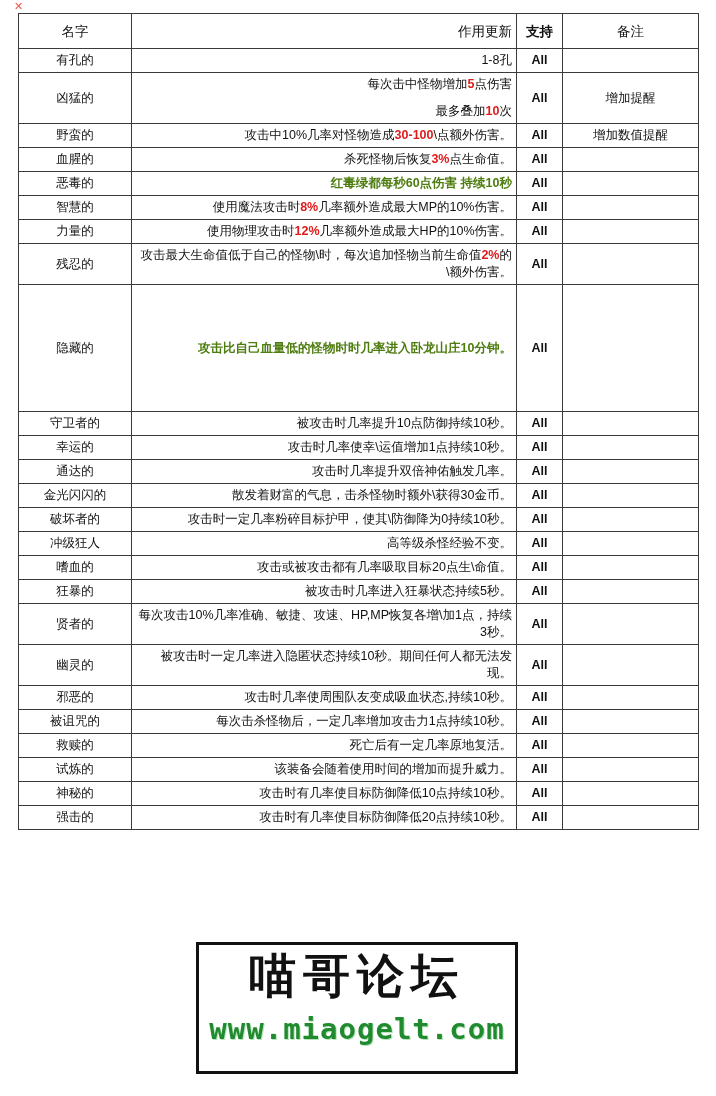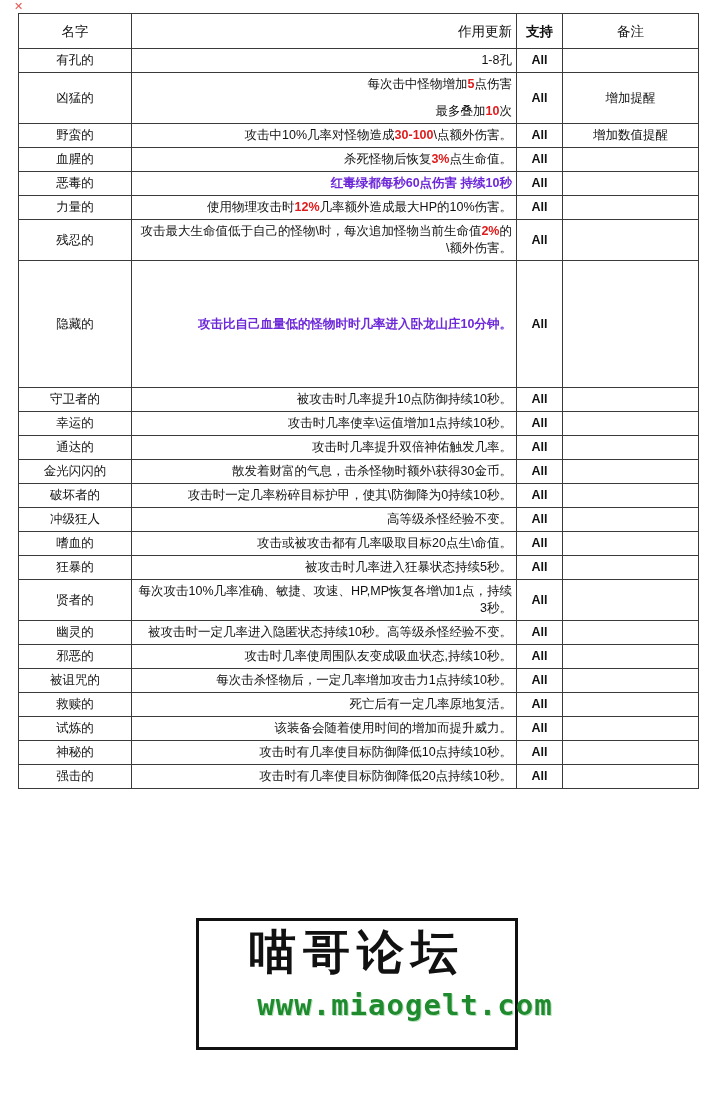--- a/index.html
+++ b/index.html
@@ -67,32 +67,32 @@
     font-size: 12.5px;
   }
   tr.header td {
     text-align: center;
     font-size: 13.5px;
     height: 28px;
   }
   tr.header td.effect { text-align: right; padding-left: 6px; }
 
   .red { color: #e01b1b; font-weight: bold; }
-  .redtext { color: #6d28d9; font-weight: bold; }
+  .redtext { color: #4d7c0f; font-weight: bold; }
   .nm-red { color: #e01b1b; }
   .note-red { color: #e01b1b; }
 
   .line { display: block; }
   .gap { height: 10px; display: block; }
 
   
   .watermark {
     position: absolute;
     left: 196px;
-    top: 918px;
+    top: 942px;
     width: 322px;
     height: 98px;
     pointer-events: none;
   }
   .wm-box {
     position: absolute;
     left: 0; top: 0;
     width: 322px;
     height: 132px;
     border: 3px solid #111;
@@ -118,21 +118,20 @@
     top: 70px;
     width: 322px;
     text-align: center;
     font-size: 29px;
     font-weight: bold;
     color: #1f8a2e;
     font-family: "DejaVu Sans Mono", monospace;
     letter-spacing: 1px;
     line-height: 34px;
     text-shadow: 1px 1px 0 #b7e3bd;
-    margin-left: 48px;
   }
 </style>
 </head>
 <body>
 
 <div class="corner-mark">✕</div>
 
 <div class="sheet">
   <table class="grid">
     <colgroup>
@@ -176,20 +175,26 @@
           <td class="support">All</td>
           <td class="note"></td>
         </tr>
         <tr>
           <td class="name nm-red">恶毒的</td>
           <td class="effect"><span class="redtext">红毒绿都每秒60点伤害 持续10秒</span></td>
           <td class="support">All</td>
           <td class="note"></td>
         </tr>
         <tr>
+          <td class="name">智慧的</td>
+          <td class="effect">使用魔法攻击时<span class="red">8%</span>几率额外造成最大MP的10%伤害。</td>
+          <td class="support">All</td>
+          <td class="note"></td>
+        </tr>
+        <tr>
           <td class="name">力量的</td>
           <td class="effect">使用物理攻击时<span class="red">12%</span>几率额外造成最大HP的10%伤害。</td>
           <td class="support">All</td>
           <td class="note"></td>
         </tr>
         <tr>
           <td class="name">残忍的</td>
           <td class="effect">攻击最大生命值低于自己的怪物\时，每次追加怪物当前生命值<span class="red">2%</span>的\额外伤害。</td>
           <td class="support">All</td>
           <td class="note"></td>
@@ -249,21 +254,21 @@
           <td class="note"></td>
         </tr>
         <tr>
           <td class="name">贤者的</td>
           <td class="effect">每次攻击10%几率准确、敏捷、攻速、HP,MP恢复各增\加1点，持续3秒。</td>
           <td class="support">All</td>
           <td class="note"></td>
         </tr>
         <tr>
           <td class="name">幽灵的</td>
-          <td class="effect">被攻击时一定几率进入隐匿状态持续10秒。高等级杀怪经验不变。</td>
+          <td class="effect">被攻击时一定几率进入隐匿状态持续10秒。期间任何人都无法发现。</td>
           <td class="support">All</td>
           <td class="note"></td>
         </tr>
         <tr>
           <td class="name">邪恶的</td>
           <td class="effect">攻击时几率使周围队友变成吸血状态,持续10秒。</td>
           <td class="support">All</td>
           <td class="note"></td>
         </tr>
         <tr>

